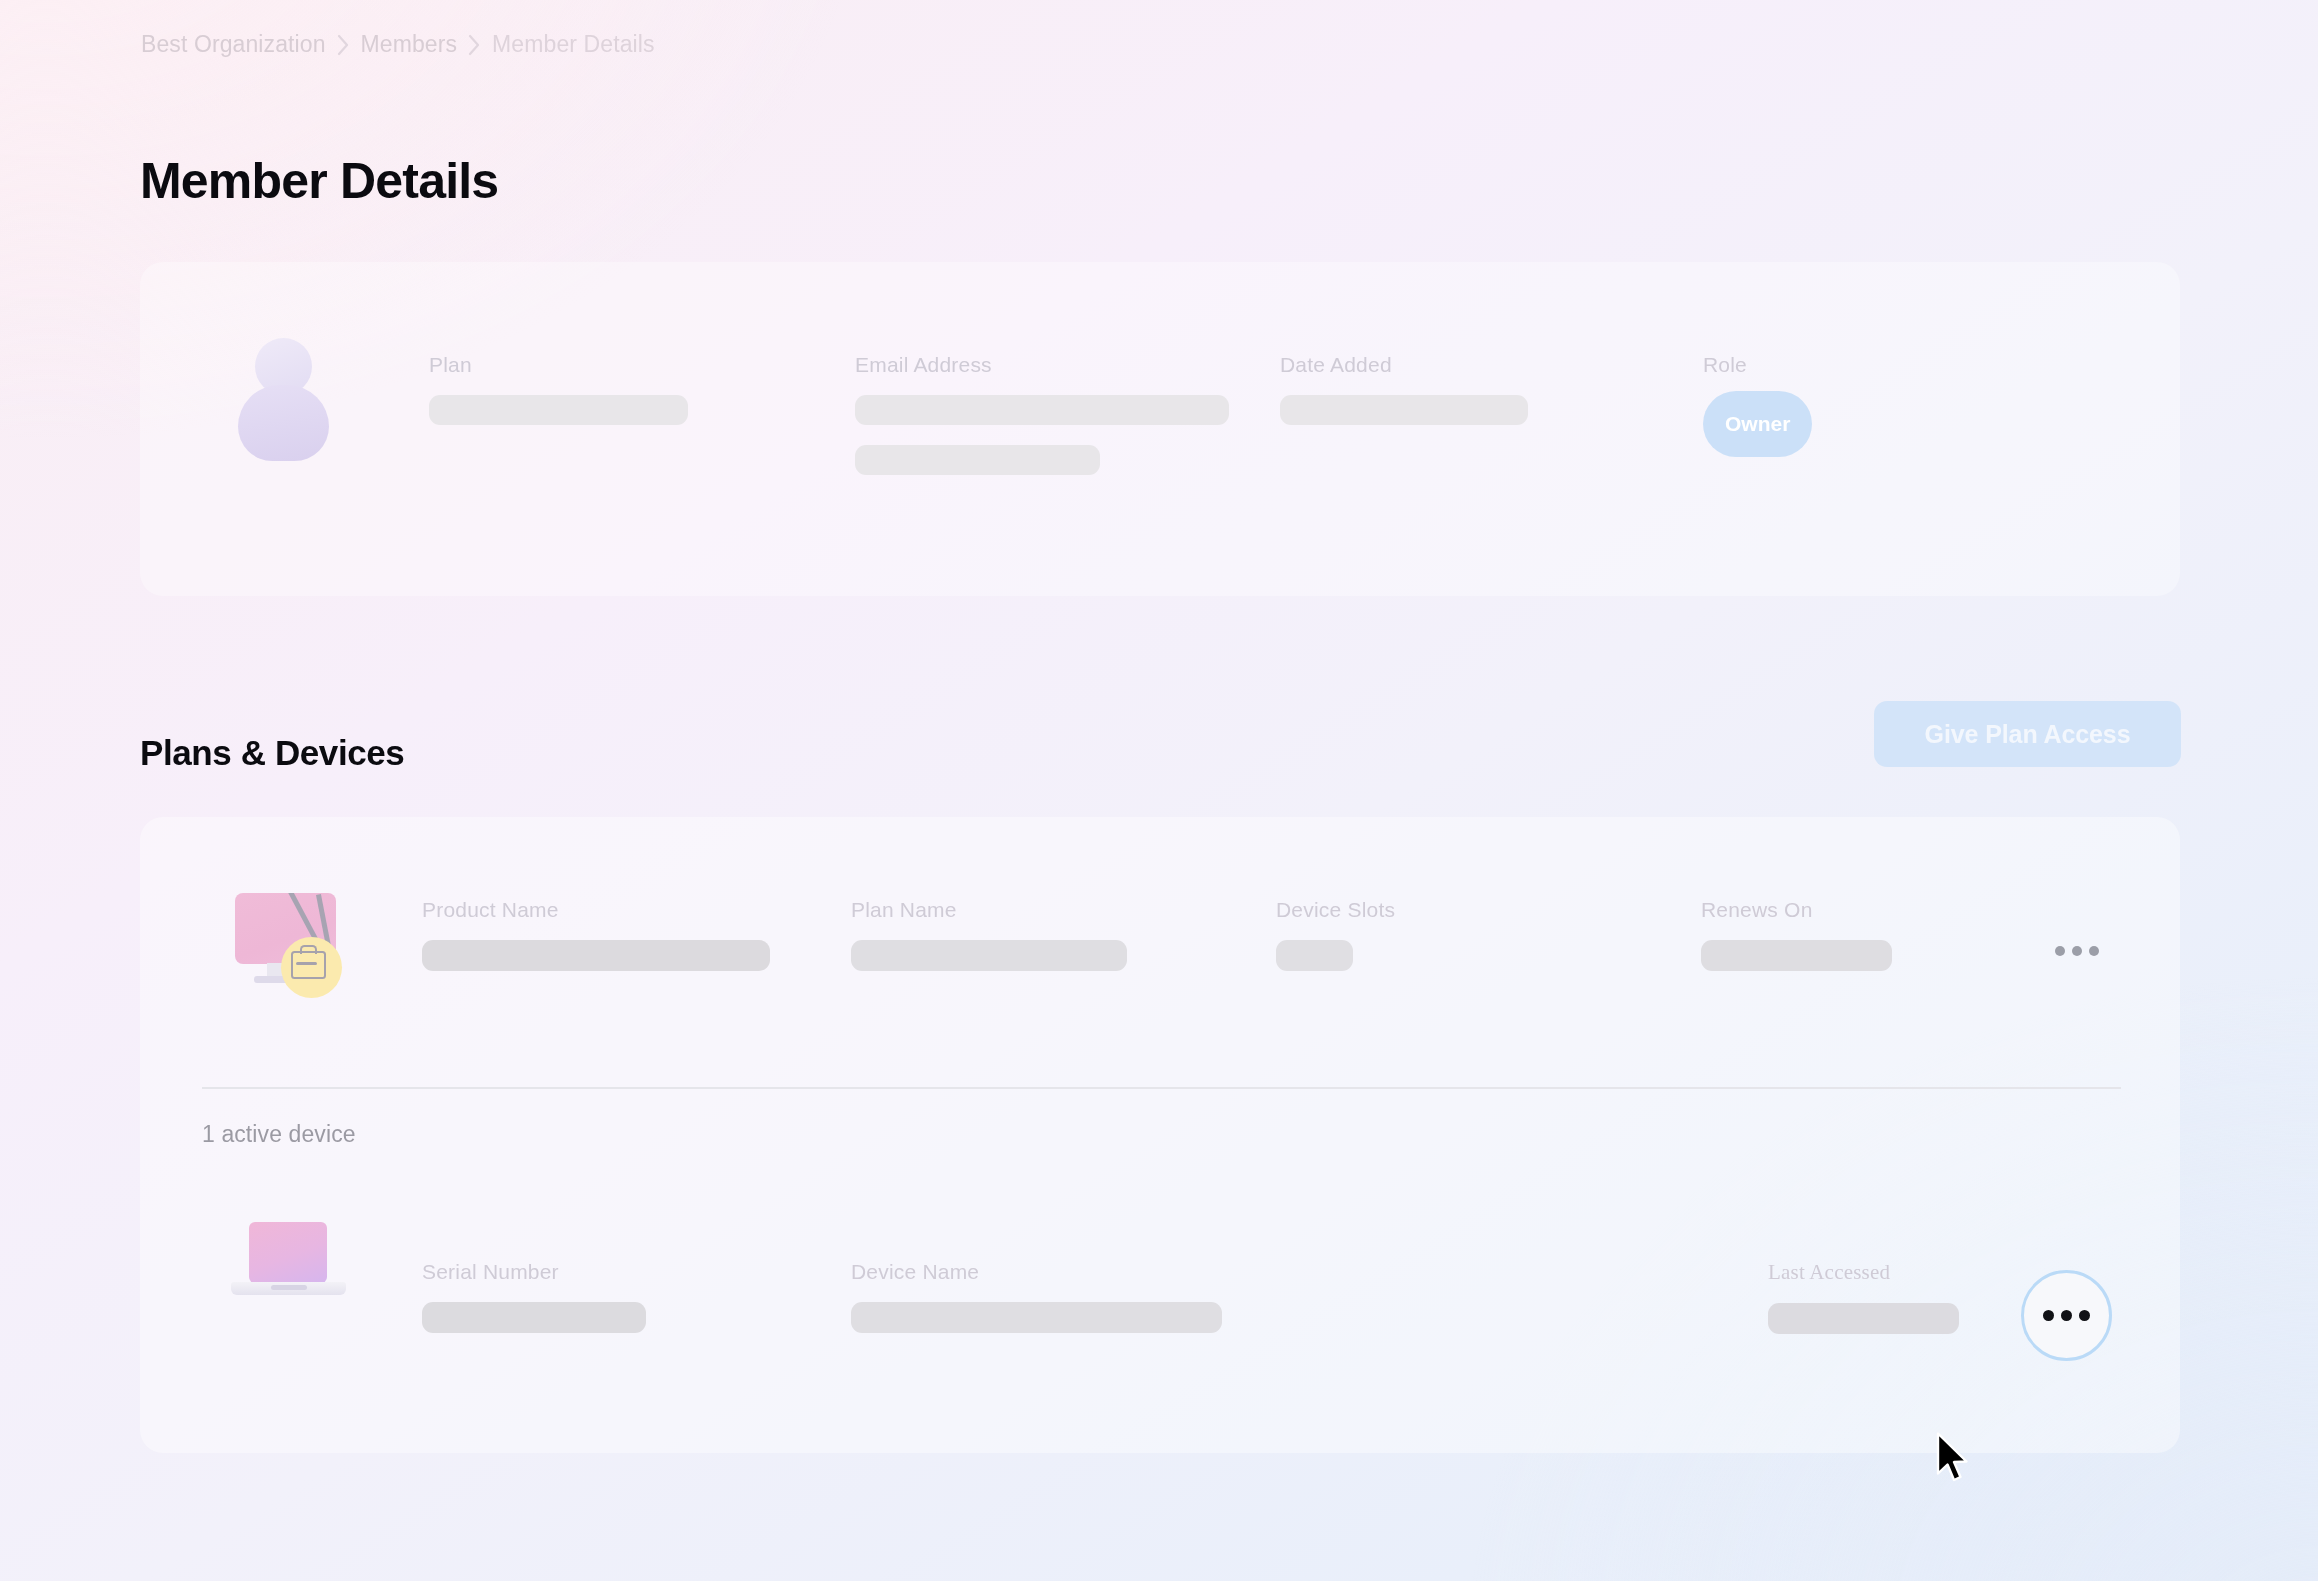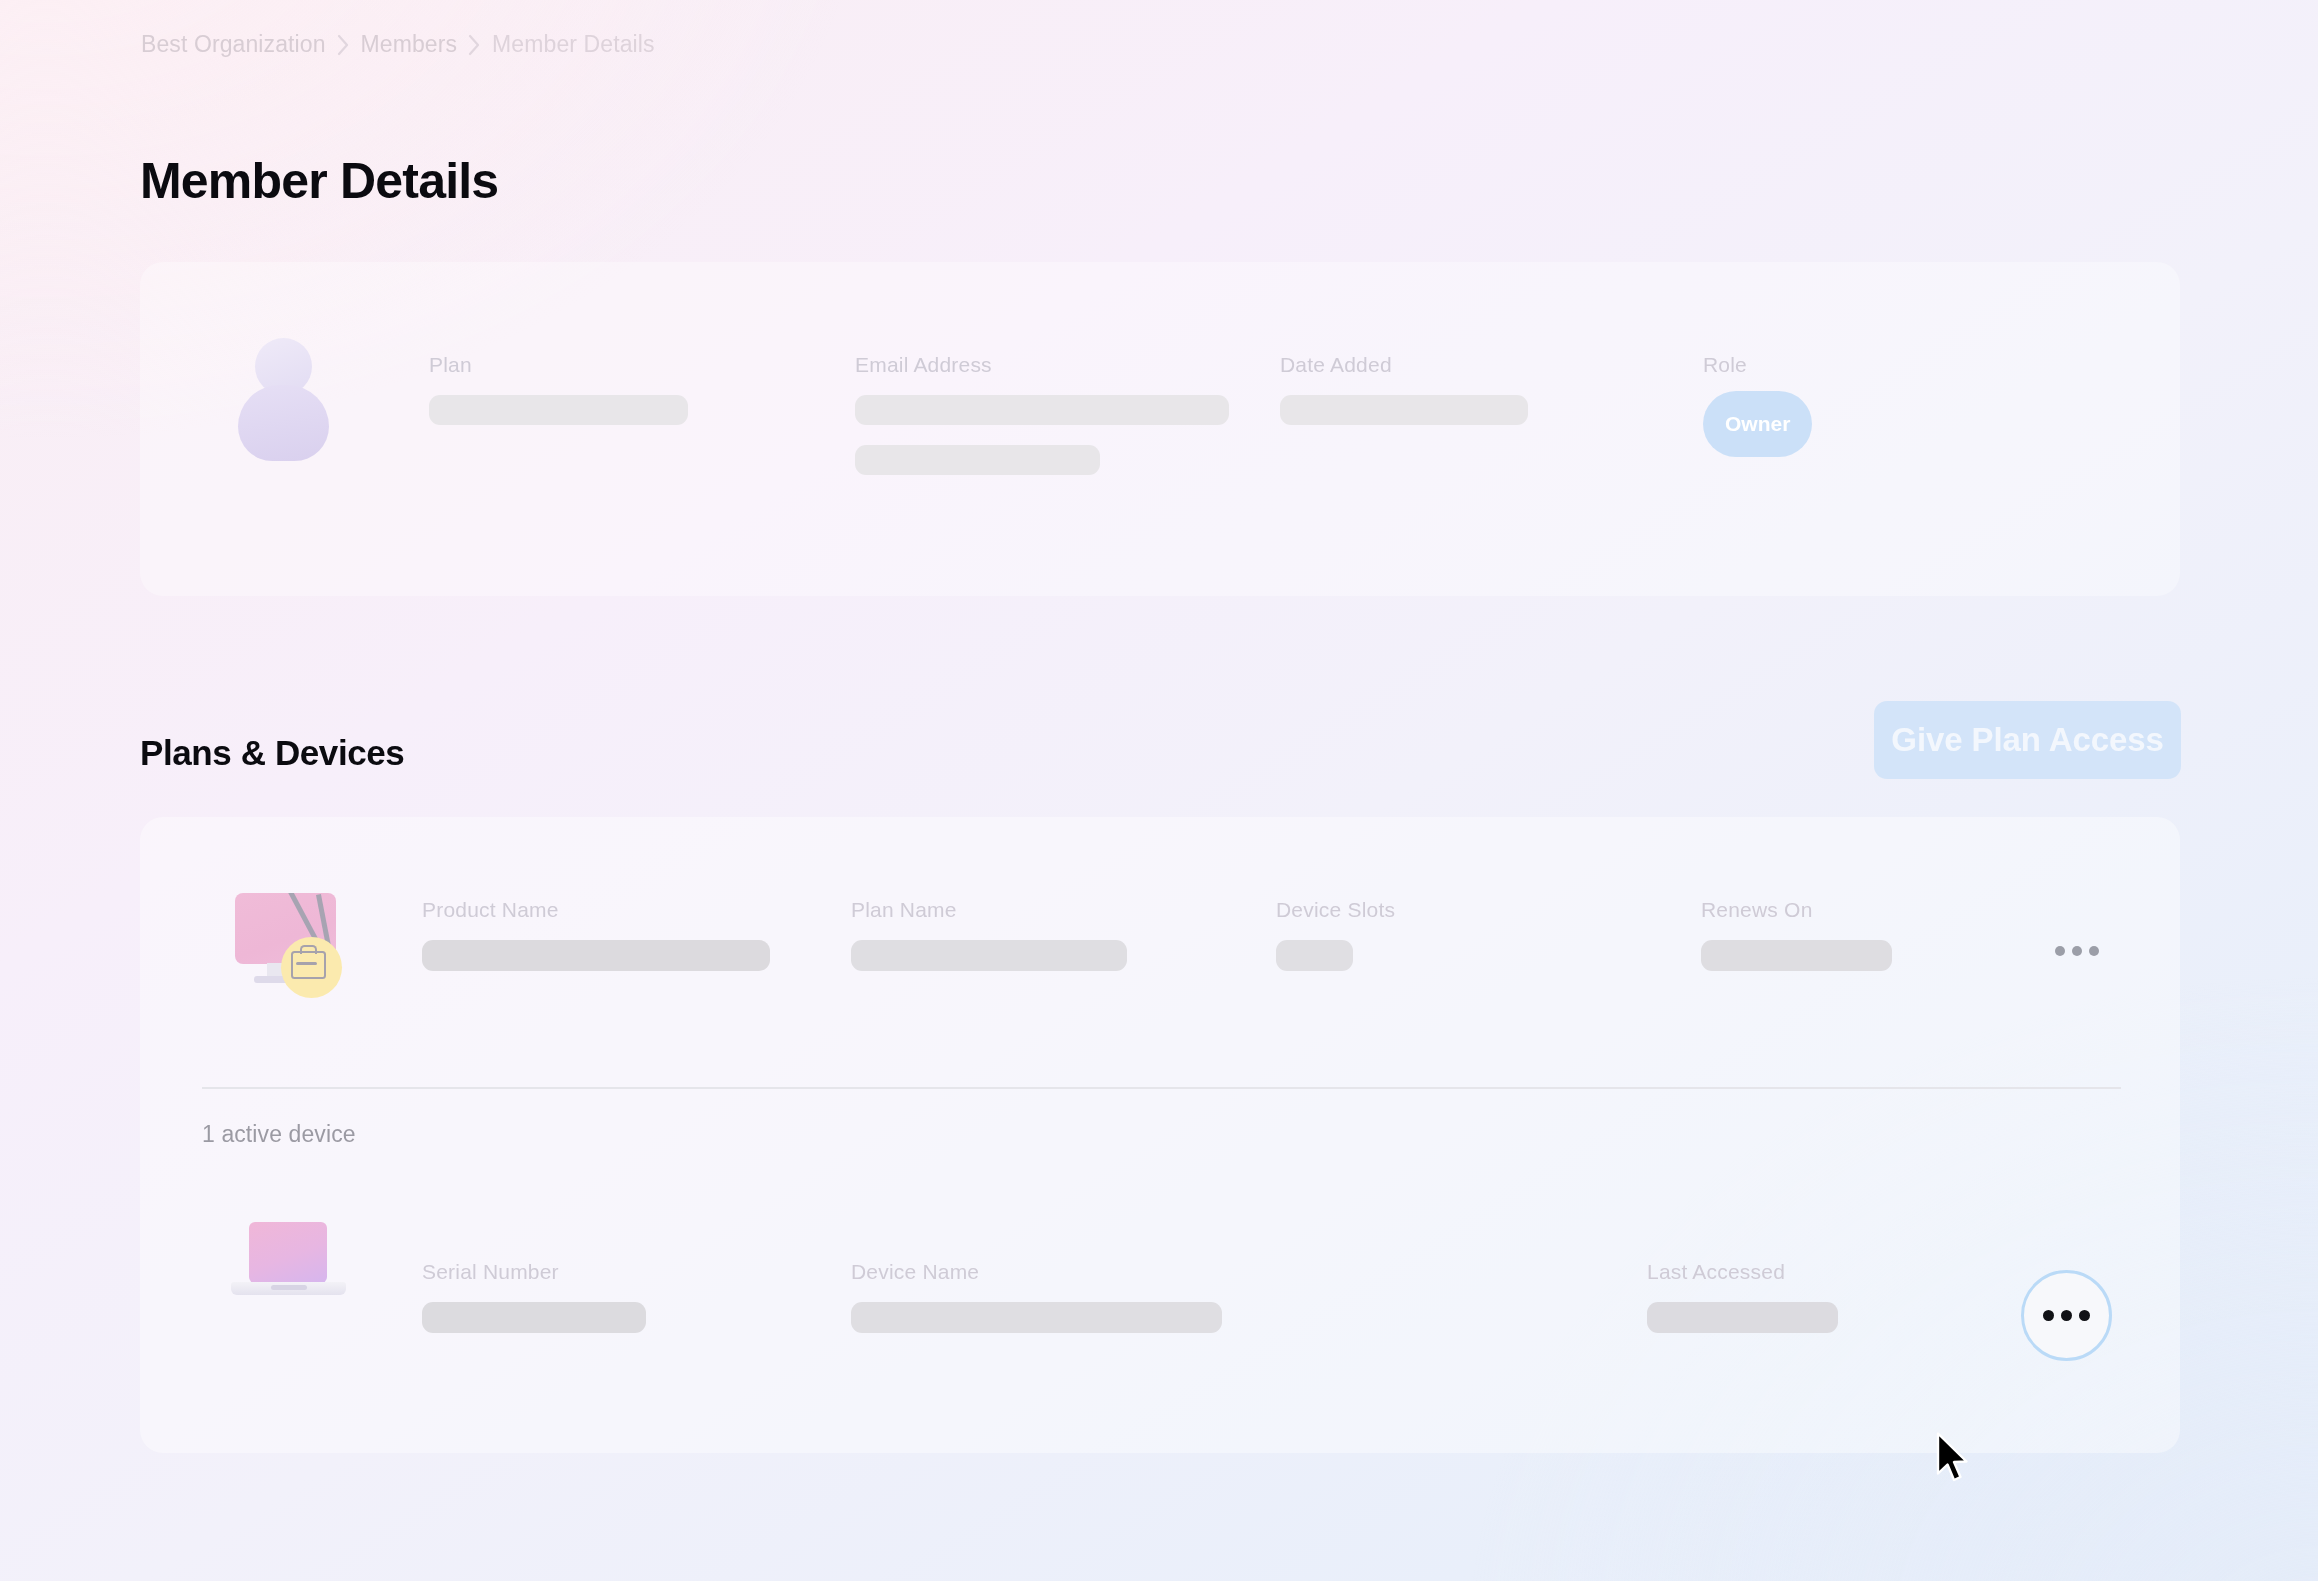--- a/index.html
+++ b/index.html
@@ -71,25 +71,25 @@
     padding:21px 22px;border-radius:506px;
     margin-top:14px;white-space:nowrap;
   }
 
   
   .section-title{
     position:absolute;left:140px;top:704px;
     font-size:35px;font-weight:700;color:#0b0b10;letter-spacing:-0.4px;
   }
   .give-access{
-    position:absolute;left:1874px;top:701px;width:307px;height:78px;
+    position:absolute;left:1874px;top:701px;width:307px;height:66px;
     background:#d3e4f9;color:#f3f7fd;
     border:none;border-radius:13px;
     font-family:"Liberation Sans", sans-serif;
-    font-size:33px;font-weight:600;letter-spacing:-0.1px;
+    font-size:25px;font-weight:600;letter-spacing:-0.1px;
     display:flex;align-items:center;justify-content:center;
     cursor:pointer;
   }
 
   
   .plans-card{
     position:absolute;left:140px;top:817px;width:2040px;height:636px;
     background:rgba(255,255,255,.40);
     border-radius:23px;
   }
@@ -290,21 +290,21 @@
     <div class="field" style="left:282px;top:443px;">
       <div class="lbl">Serial Number</div>
       <div class="ph" style="width:224px;height:31px;background:#dcdbdf;"></div>
     </div>
 
     <div class="field" style="left:711px;top:443px;">
       <div class="lbl">Device Name</div>
       <div class="ph" style="width:371px;height:31px;background:#dfdee2;"></div>
     </div>
 
-    <div class="field" style="left:1507px;top:443px;">
+    <div class="field" style="left:1628px;top:443px;font-family:Liberation Serif, serif;">
       <div class="lbl">Last Accessed</div>
       <div class="ph" style="width:191px;height:31px;background:#dcdbe0;"></div>
     </div>
   </section>
 
   <div class="kebab kebab-plan">
     <i></i>
       <i></i>
       <i></i>
   </div>

